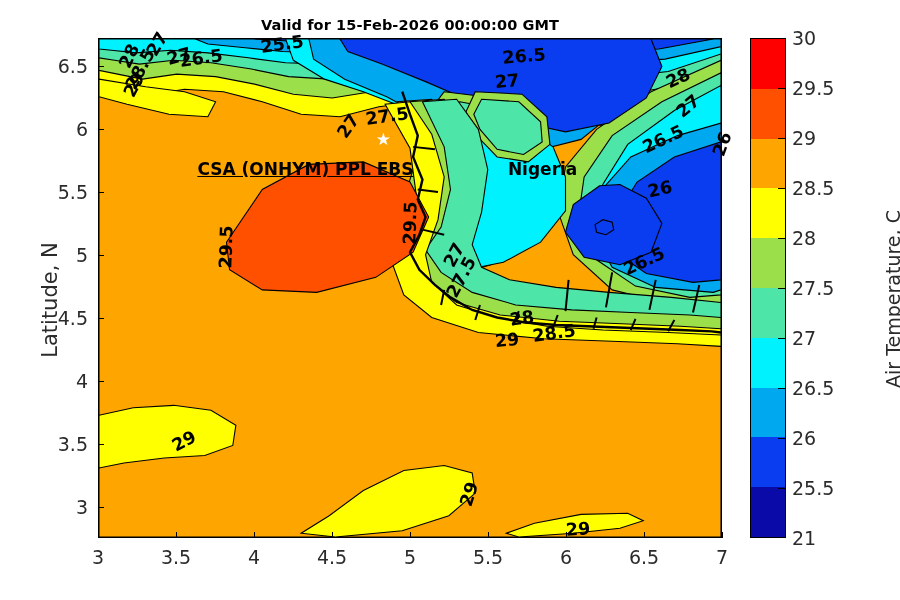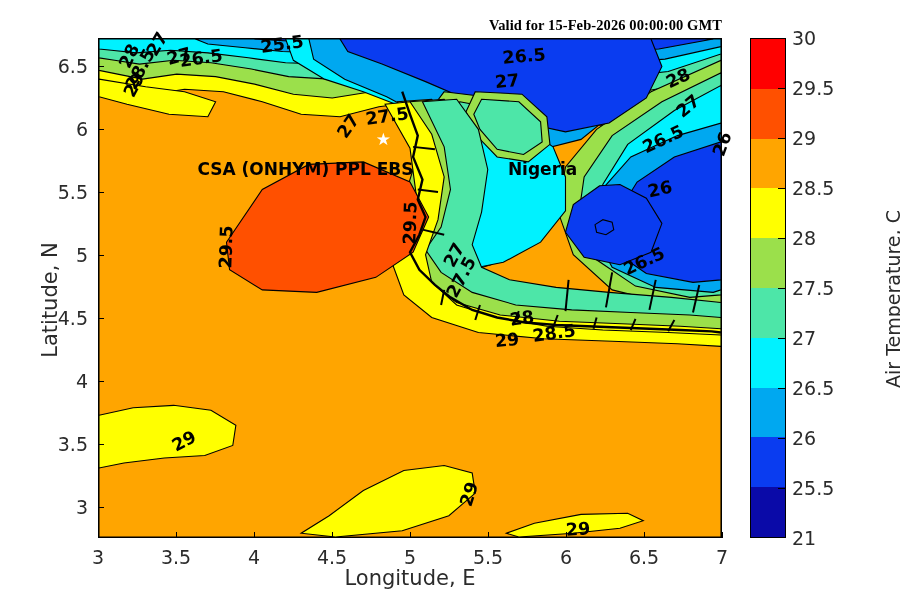--- a/index.html
+++ b/index.html
@@ -3,22 +3,22 @@
 <meta charset="utf-8">
 <style>
   html,body{margin:0;padding:0;background:#ffffff;}
   body{width:900px;height:600px;position:relative;overflow:hidden;
        font-family:"DejaVu Sans","Liberation Sans",sans-serif;color:#2b2b2b;}
 
   
   #figure{position:absolute;left:0;top:0;width:900px;height:600px;background:#fff;}
 
   
-  #chart-title{position:absolute;left:98px;top:17px;width:624px;text-align:right;
-      font-size:14.5px;font-weight:bold;color:#000;letter-spacing:.1px;white-space:nowrap;font-family:Liberation Serif, serif;}
+  #chart-title{position:absolute;left:98px;top:17px;width:624px;text-align:center;
+      font-size:14.5px;font-weight:bold;color:#000;letter-spacing:.1px;white-space:nowrap;}
 
   
   #plot-area{position:absolute;left:98px;top:38px;width:624px;height:500px;
       border:1px solid #000;box-sizing:border-box;overflow:hidden;background:#f7a81b;}
   #contour-svg{position:absolute;left:0;top:0;width:100%;height:100%;display:block;}
   .ylab{position:absolute;width:52px;text-align:right;font-size:19px;color:#2b2b2b;
         line-height:1;transform:translateY(-50%);}
   .xlab{position:absolute;width:60px;text-align:center;font-size:19px;color:#2b2b2b;
         line-height:1;transform:translateX(-50%);}
   .ytick{position:absolute;width:6px;height:1px;background:#000;}
@@ -139,21 +139,20 @@
       <div class="xtick" style="left: 488px; top: 532px;"></div>
       <div class="xlab" style="left: 488px; top: 548px;">5.5</div>
       <div class="xtick" style="left: 566px; top: 532px;"></div>
       <div class="xlab" style="left: 566px; top: 548px;">6</div>
       <div class="xtick" style="left: 644px; top: 532px;"></div>
       <div class="xlab" style="left: 644px; top: 548px;">6.5</div>
       <div class="xtick" style="left: 722px; top: 532px;"></div>
       <div class="xlab" style="left: 722px; top: 548px;">7</div>
     </div>
 
-  <div id="xaxis-title">Longitude, E</div>
   <div id="yaxis-title">Latitude, N</div>
 
   <div id="colorbar">
       <div class="cb-band" style="background: rgb(255, 0, 0);"></div>
       <div class="cb-band" style="background: rgb(255, 80, 0);"></div>
       <div class="cb-band" style="background: rgb(255, 165, 0);"></div>
       <div class="cb-band" style="background: rgb(255, 255, 0);"></div>
       <div class="cb-band" style="background: rgb(155, 224, 75);"></div>
       <div class="cb-band" style="background: rgb(77, 230, 168);"></div>
       <div class="cb-band" style="background: rgb(0, 242, 255);"></div>
@@ -206,18 +205,18 @@
       <div class="clabel" style="left: 225.92px; top: 247.068px; transform: translate(-50%, -50%) rotate(-88deg);">29.5</div>
       <div class="clabel" style="left: 410px; top: 223.139px; transform: translate(-50%, -50%) rotate(-88deg);">29.5</div>
       <div class="clabel" style="left: 453.68px; top: 254.625px; transform: translate(-50%, -50%) rotate(-62deg);">27</div>
       <div class="clabel" style="left: 461.48px; top: 277.295px; transform: translate(-50%, -50%) rotate(-62deg);">27.5</div>
       <div class="clabel" style="left: 522.32px; top: 317.597px; transform: translate(-50%, -50%) rotate(-8deg);">28</div>
       <div class="clabel" style="left: 553.52px; top: 332.71px; transform: translate(-50%, -50%) rotate(-8deg);">28.5</div>
       <div class="clabel" style="left: 506.72px; top: 340.267px; transform: translate(-50%, -50%) rotate(-5deg);">29</div>
       <div class="clabel" style="left: 183.8px; top: 441.023px; transform: translate(-50%, -50%) rotate(-28deg);">29</div>
       <div class="clabel" style="left: 469.28px; top: 493.919px; transform: translate(-50%, -50%) rotate(-72deg);">29</div>
       <div class="clabel" style="left: 578.48px; top: 529.184px; transform: translate(-50%, -50%) rotate(-4deg);">29</div>
-      <div class="map-label" style="left: 305.48px; top: 168.982px; transform: translate(-50%, -50%);">CSA (ONHYM) PPL EBS</div>
+      <div class="map-label" style="left: 305.48px; top: 168.982px; transform: translate(-50%, -50%); text-decoration: underline;">CSA (ONHYM) PPL EBS</div>
       <div class="map-label" style="left: 542.6px; top: 168.982px; transform: translate(-50%, -50%);">Nigeria</div>
       <div class="star" style="left: 383.48px; top: 138.756px; transform: translate(-50%, -50%);">★</div>
     </div>
 
 </div>
 
 </body></html>

